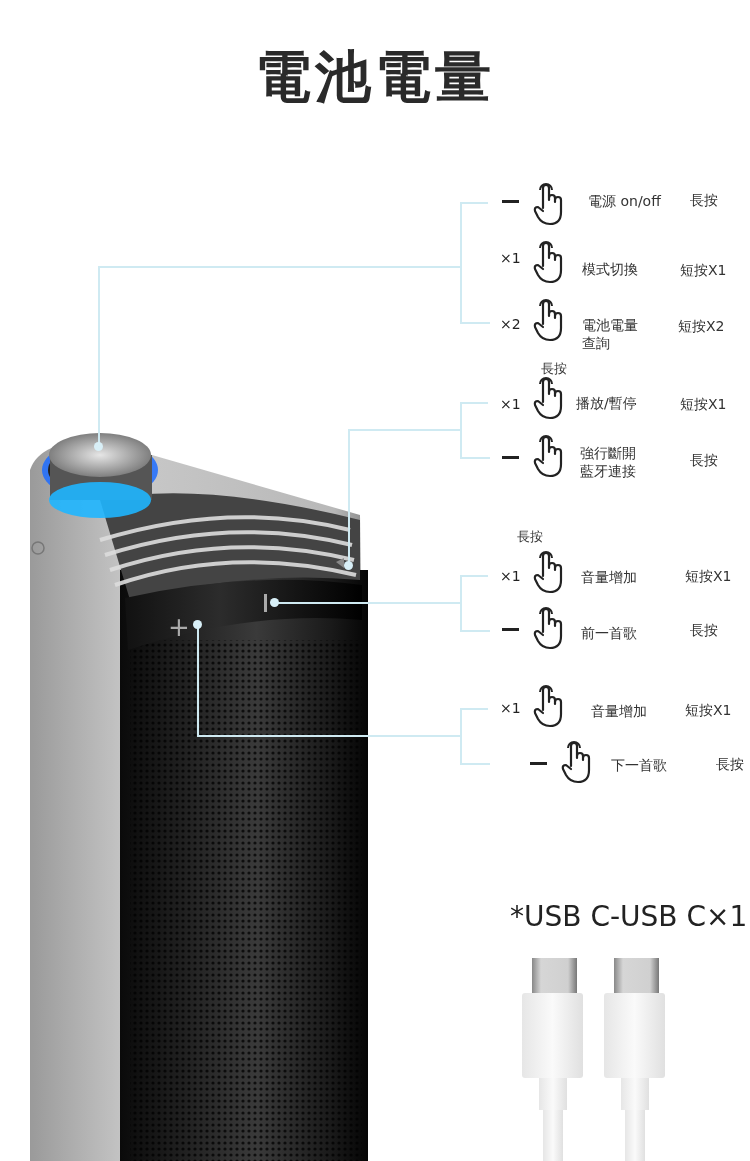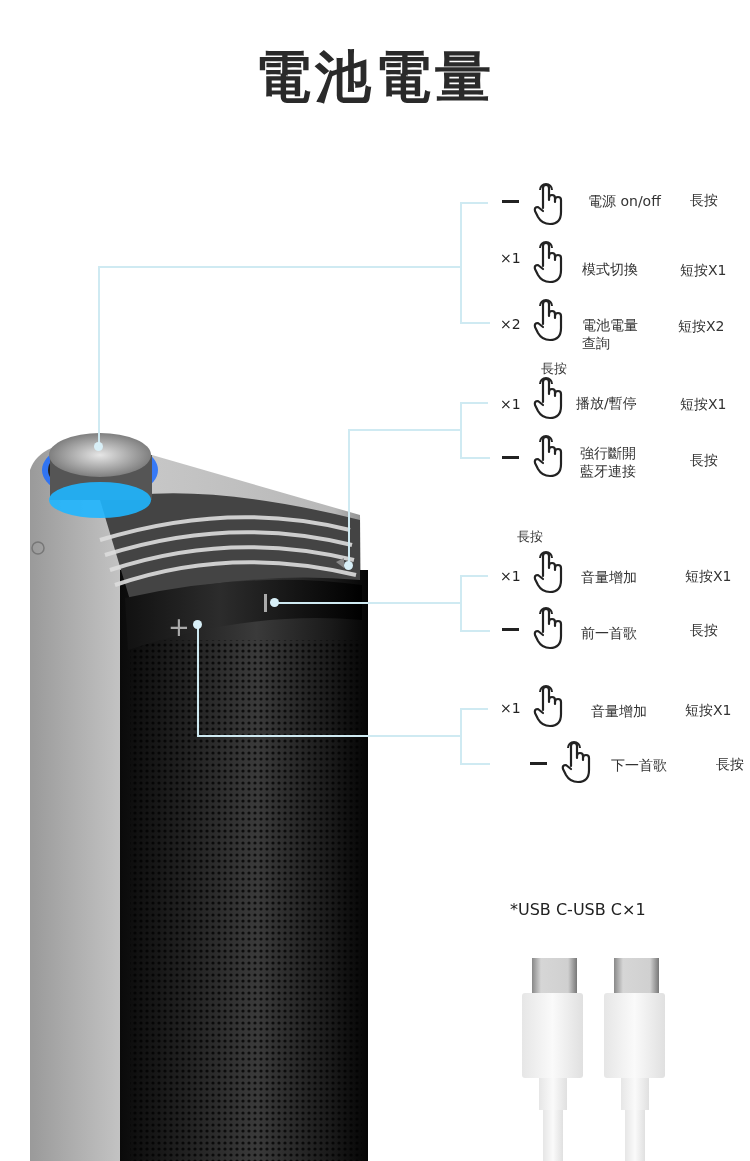--- a/index.html
+++ b/index.html
@@ -7,21 +7,21 @@
   .title{position:absolute;left:0;width:750px;top:40px;text-align:center;font-size:56px;font-weight:bold;color:#2a2a2a;letter-spacing:4px;}
   .line{position:absolute;background:#cfeaf2;}
   .dot{position:absolute;width:9px;height:9px;border-radius:50%;background:#d8eff7;}
   .row{position:absolute;height:44px;}
   .sym{position:absolute;left:0;top:12px;font-size:14px;color:#222;width:24px;}
   .dash{position:absolute;left:2px;top:20px;width:17px;height:3px;background:#222;}
   .hand{position:absolute;left:32px;top:0;width:36px;height:46px;}
   .func{position:absolute;top:12px;font-size:14px;color:#333;line-height:18px;}
   .act{position:absolute;top:12px;font-size:14px;color:#333;}
   .above{position:absolute;font-size:13px;color:#333;}
-  .usb-label{position:absolute;left:510px;top:900px;font-size:16px;color:#222;}
+  .usb-label{position:absolute;left:510px;top:900px;font-size:28px;color:#222;}
 </style>
 </head>
 <body>
 
 <div class="title">電池電量</div>
 
 <svg style="position:absolute;left:0;top:420px" width="400" height="741" viewBox="0 420 400 741">
   <defs>
     <linearGradient id="body" x1="0" x2="1">
       <stop offset="0" stop-color="#9a9a9a"></stop>

